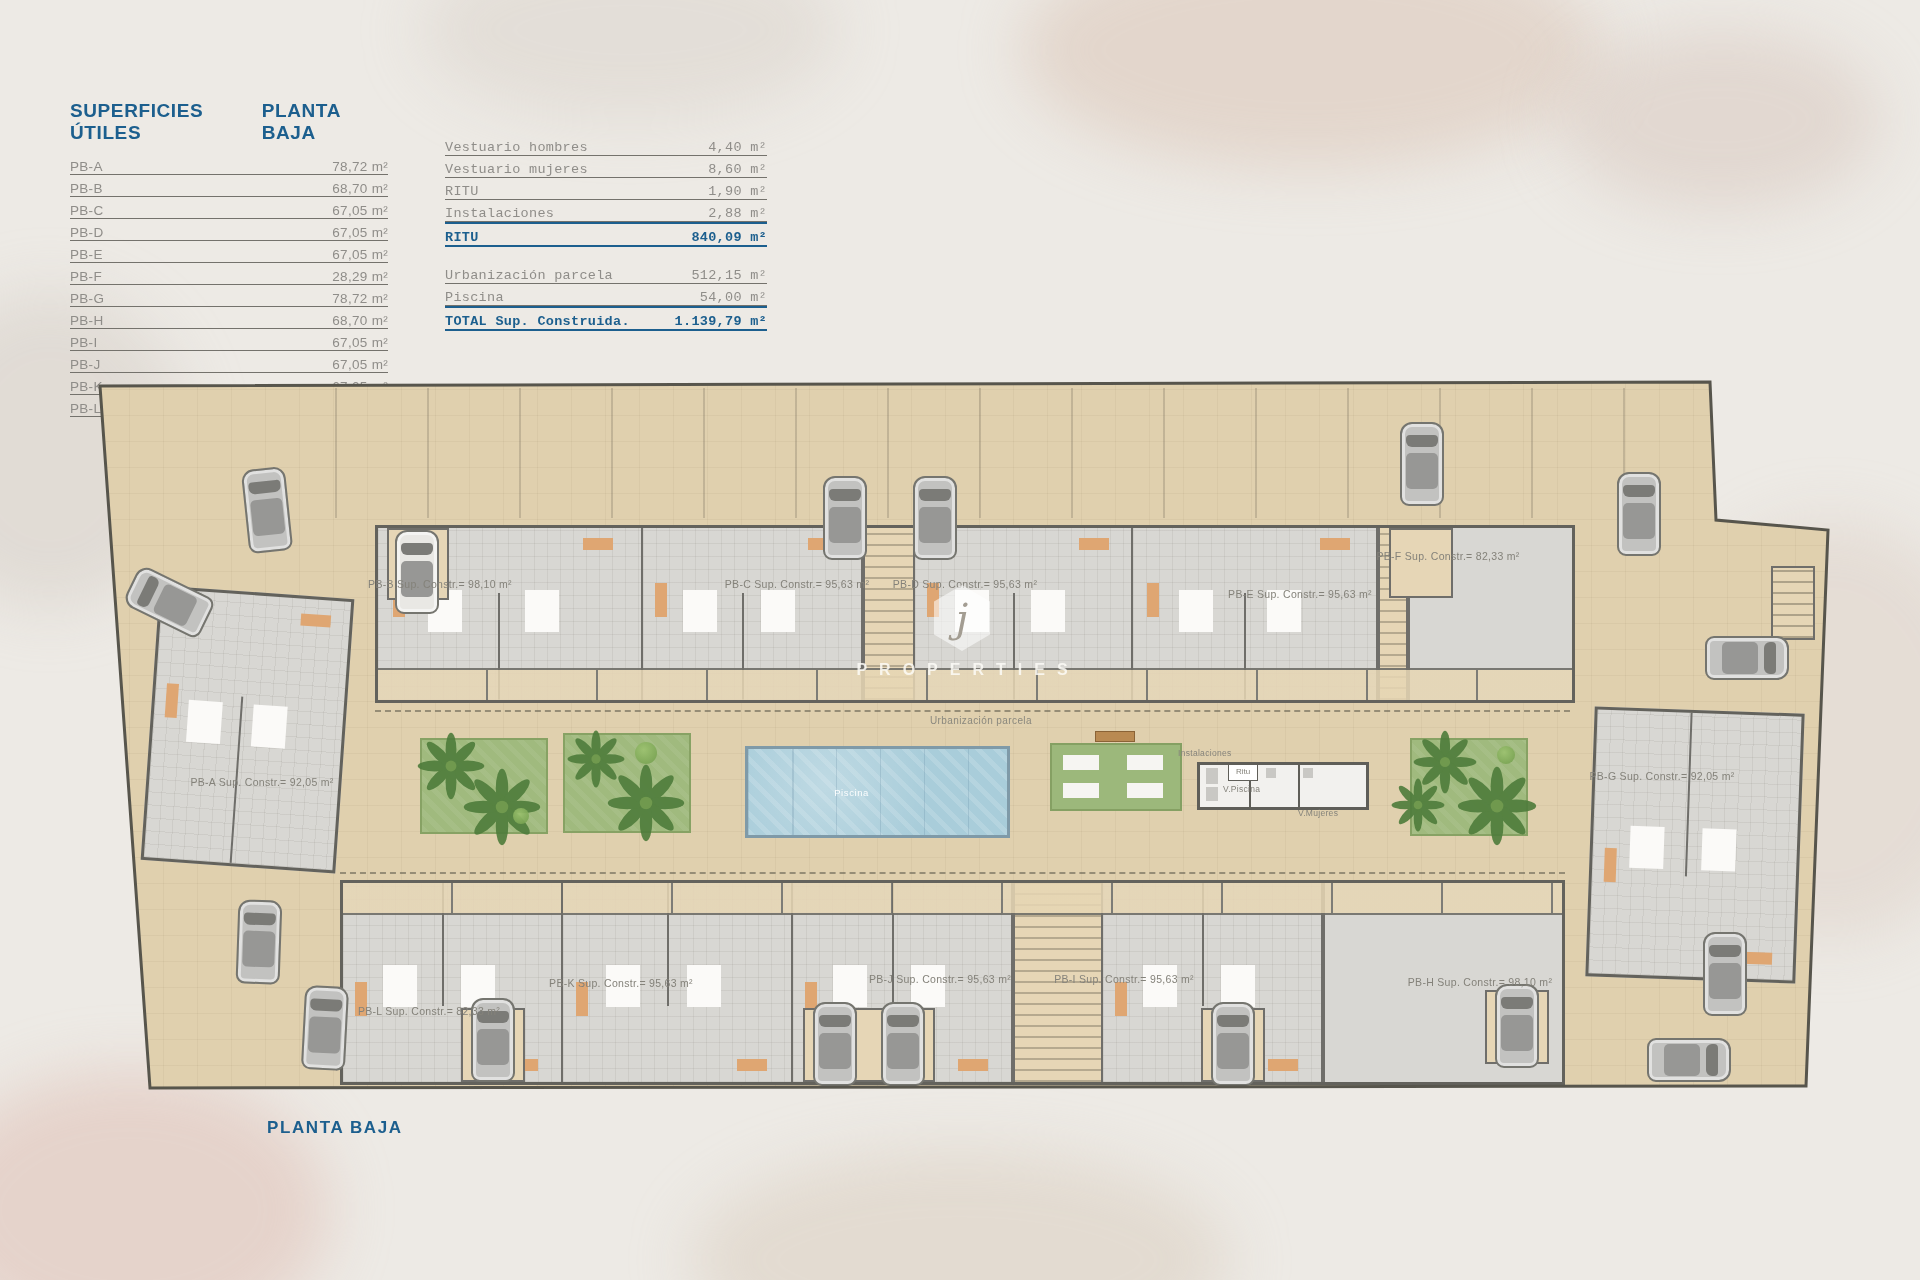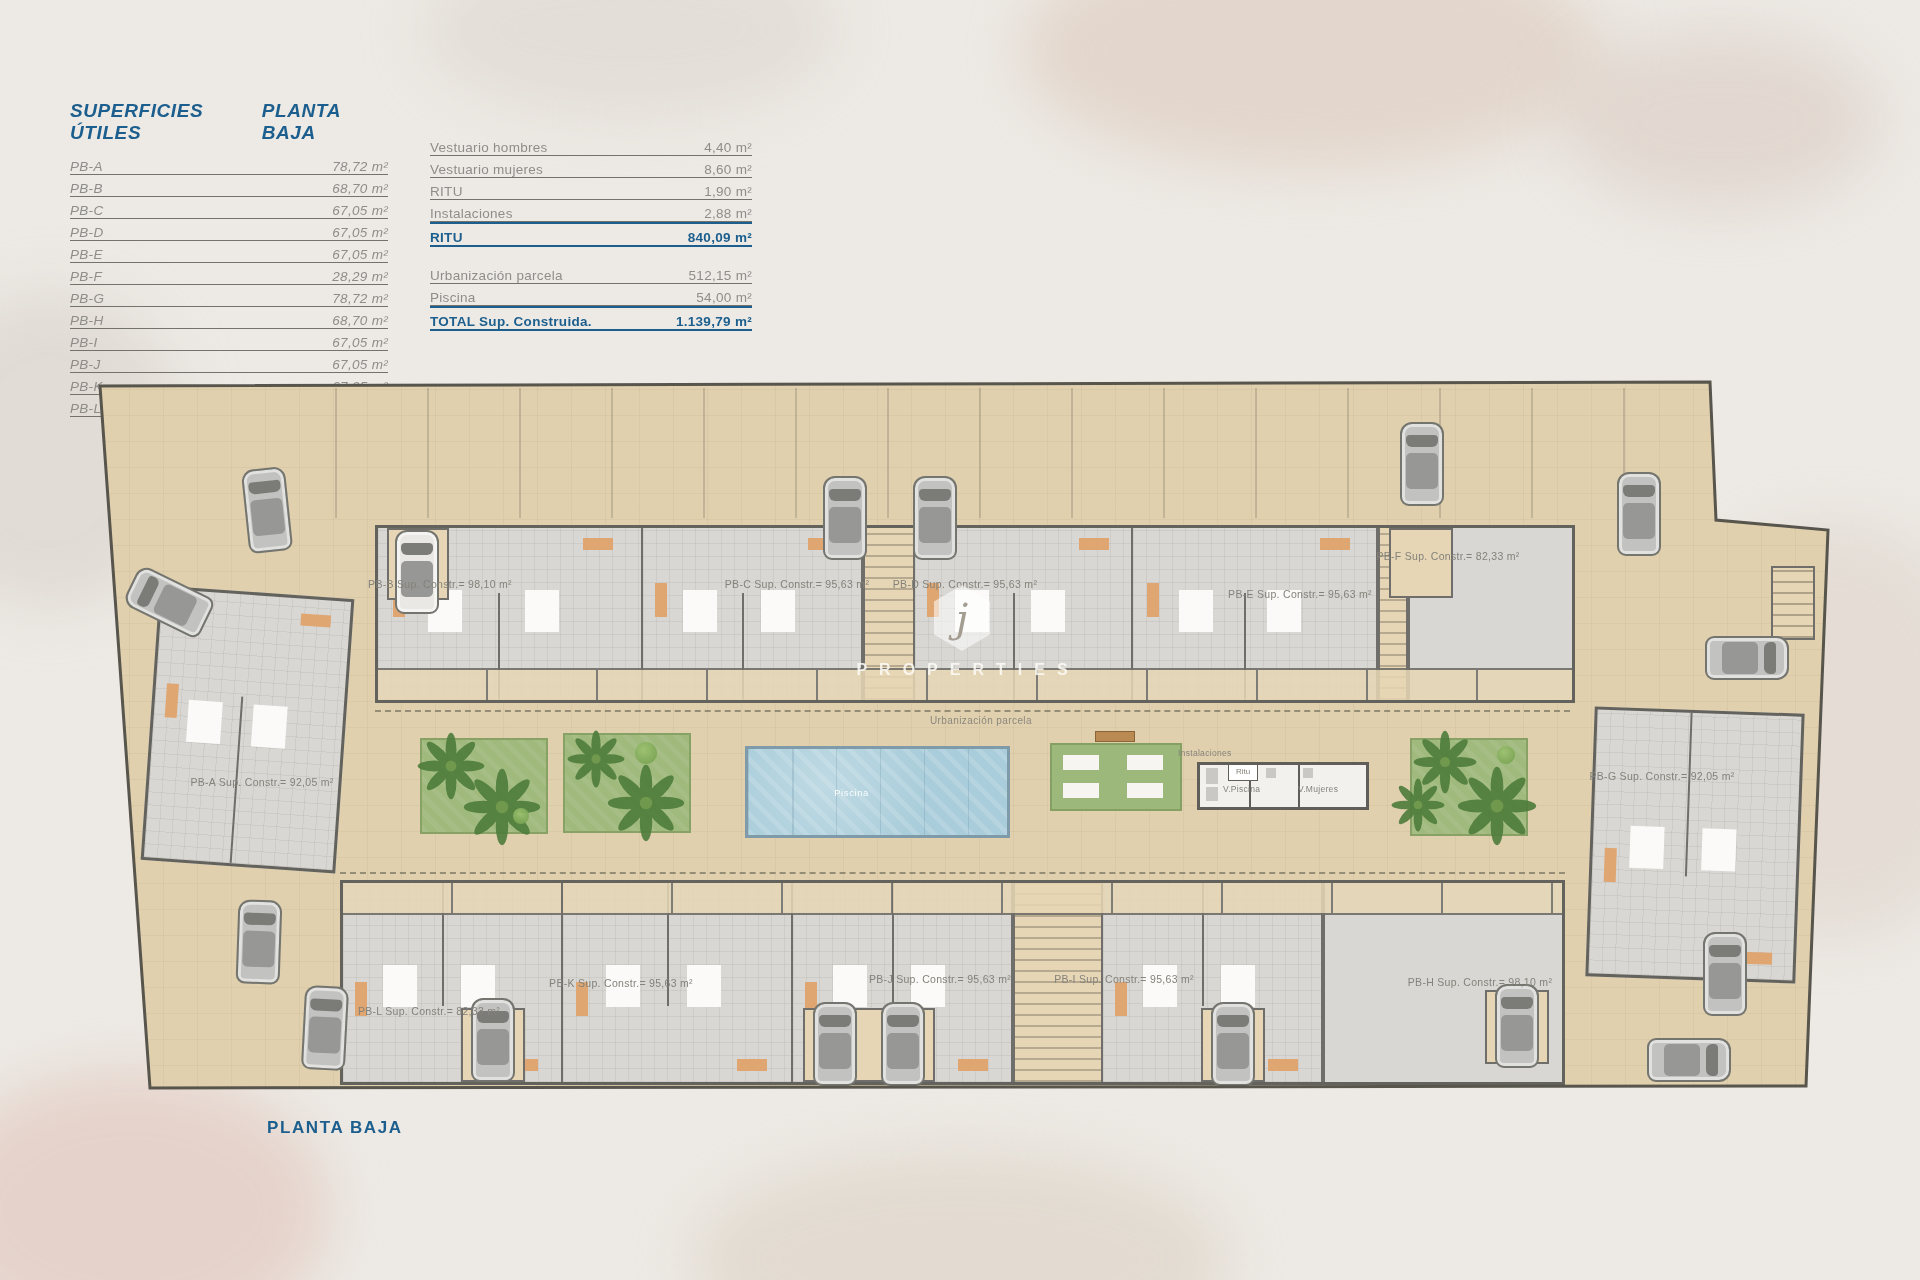--- a/index.html
+++ b/index.html
@@ -20,22 +20,22 @@
   
   .tbl{position:absolute;}
   .tbl-head{display:flex;justify-content:space-between;color:#1c5f8e;font-weight:bold;
     font-size:19px;letter-spacing:.6px;margin-bottom:9px;}
   .row{display:flex;justify-content:space-between;align-items:flex-end;height:21px;
     border-bottom:1px solid #74726c;color:#8f8d89;font-size:13.5px;letter-spacing:.3px;}
   .row .val{text-align:right;}
   .row-total{border-top:2px solid #1c5f8e;border-bottom:2px solid #1c5f8e;
     color:#1c5f8e;font-weight:bold;}
   .tbl-gap{height:15px;}
-  .t-left{left:70px;top:100px;width:318px;font-style:italic;}
-  .t-mid{left:430px;top:134px;width:322px;}
+  .t-left{left:70px;top:100px;width:318px;}
+  .t-mid{left:445px;top:134px;width:322px;font-family:Liberation Mono, monospace;}
 
   
   .plan{position:absolute;left:95px;top:380px;width:1740px;height:712px;}
   .parcel{position:absolute;inset:0;
     clip-path:polygon(5px 6px,1615px 2px,1621px 140px,1733px 150px,1711px 706px,55px 708px);
     background:
       repeating-linear-gradient(0deg,rgba(125,104,72,.07) 0 1px,transparent 1px 26px),
       repeating-linear-gradient(90deg,rgba(125,104,72,.07) 0 1px,transparent 1px 34px),
       #e0d0ae;}
   .outline{position:absolute;inset:0;pointer-events:none;}
@@ -292,21 +292,21 @@
     <span class="pool-label">Piscina</span>
   </div>
 
   <div class="table-top"></div>
   <div class="pergola"></div>
 
   <div class="services"></div>
   <span class="svc-label" style="left:1083px;top:368px">Instalaciones</span>
   <div class="ritu-box"><span>Ritu</span></div>
   <span class="svc-label" style="left:1128px;top:404px">V.Piscina</span>
-  <span class="svc-label" style="left:1203px;top:404px">V.Mujeres</span>
+  <span class="svc-label" style="left:1203px;top:428px">V.Mujeres</span>
   <span class="anno" style="left:835px;top:335px">Urbanización parcela</span>
 
   <svg class="palm" viewBox="0 0 100 100" style="left:322px;top:352px;width:68px;height:68px">
       <use href="#palm-sym" xlink:href="#palm-sym"></use>
     </svg>
   <svg class="palm" viewBox="0 0 100 100" style="left:368px;top:388px;width:78px;height:78px">
       <use href="#palm-sym" xlink:href="#palm-sym"></use>
     </svg>
   <svg class="palm" viewBox="0 0 100 100" style="left:472px;top:350px;width:58px;height:58px">
       <use href="#palm-sym" xlink:href="#palm-sym"></use>

